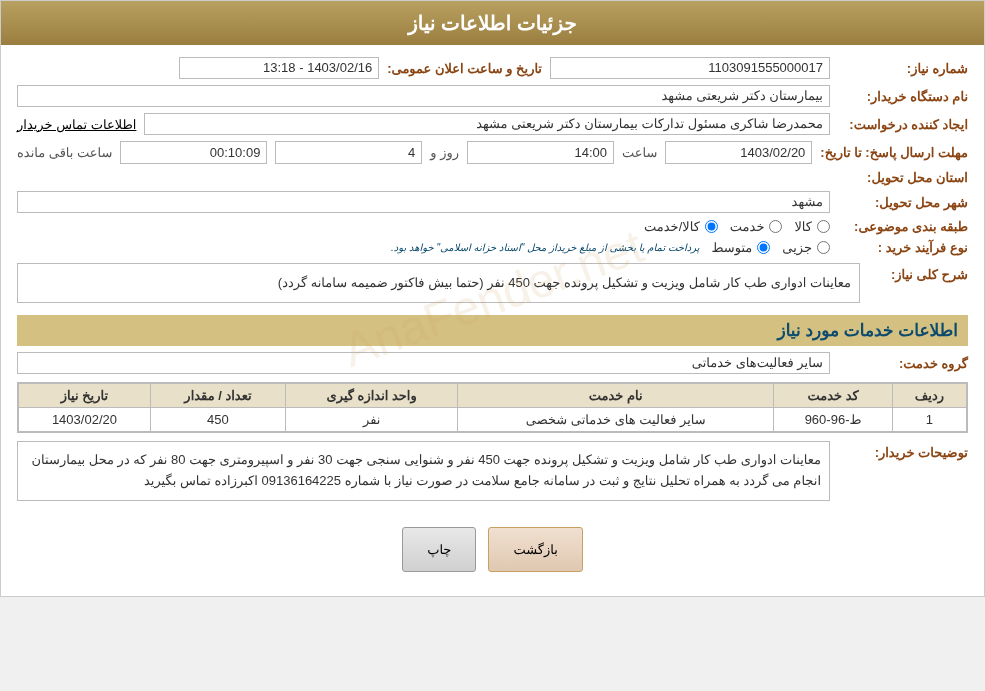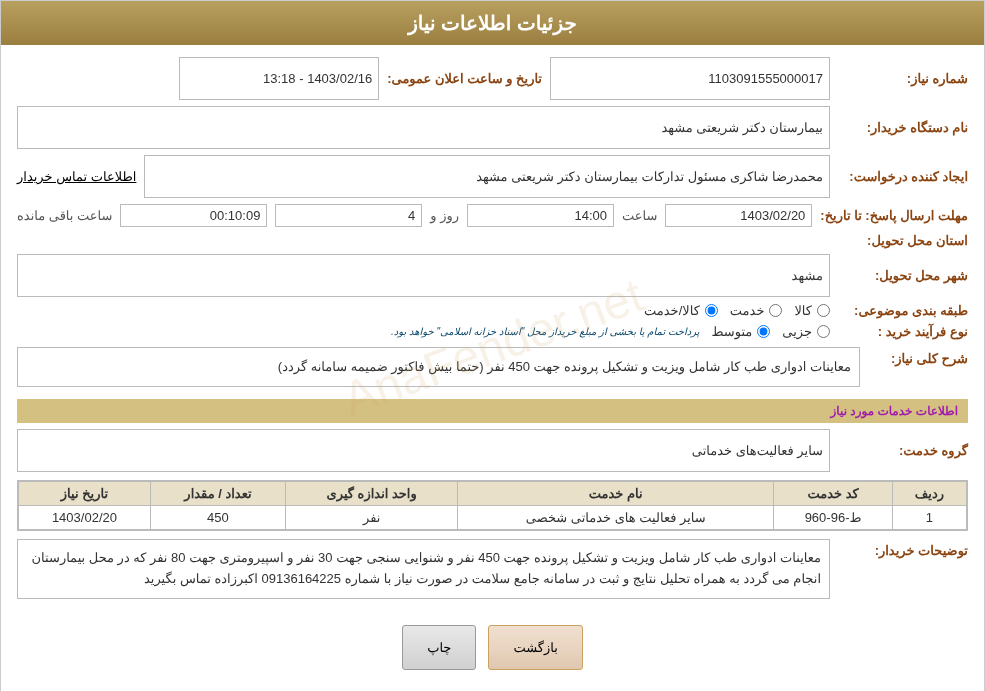--- a/index.html
+++ b/index.html
@@ -43,42 +43,42 @@
     .label-left {
       min-width: 80px;
       text-align: right;
       color: #8B4513;
       font-weight: bold;
       white-space: nowrap;
     }
     .input-box {
       border: 1px solid #bbb;
       background: #fff;
-      padding: 13px 6px;
+      padding: 2px 6px;
       min-height: 22px;
       flex: 1;
     }
     .input-box-fixed {
       border: 1px solid #bbb;
       background: #fff;
       padding: 3px 6px;
       min-height: 22px;
     }
     .link-text {
       color: #000000;
       text-decoration: underline;
       cursor: pointer;
     }
     .section-divider {
       background: #d4c080;
-      color: #a21caf;
+      color: #0c4a6e;
       font-weight: bold;
       padding: 5px 10px;
       margin: 8px 0 6px 0;
-      font-size: 12px;
+      font-size: 17px;
     }
     .radio-group {
       display: flex;
       align-items: center;
       gap: 12px;
     }
     .radio-item {
       display: flex;
       align-items: center;
       gap: 5px;

